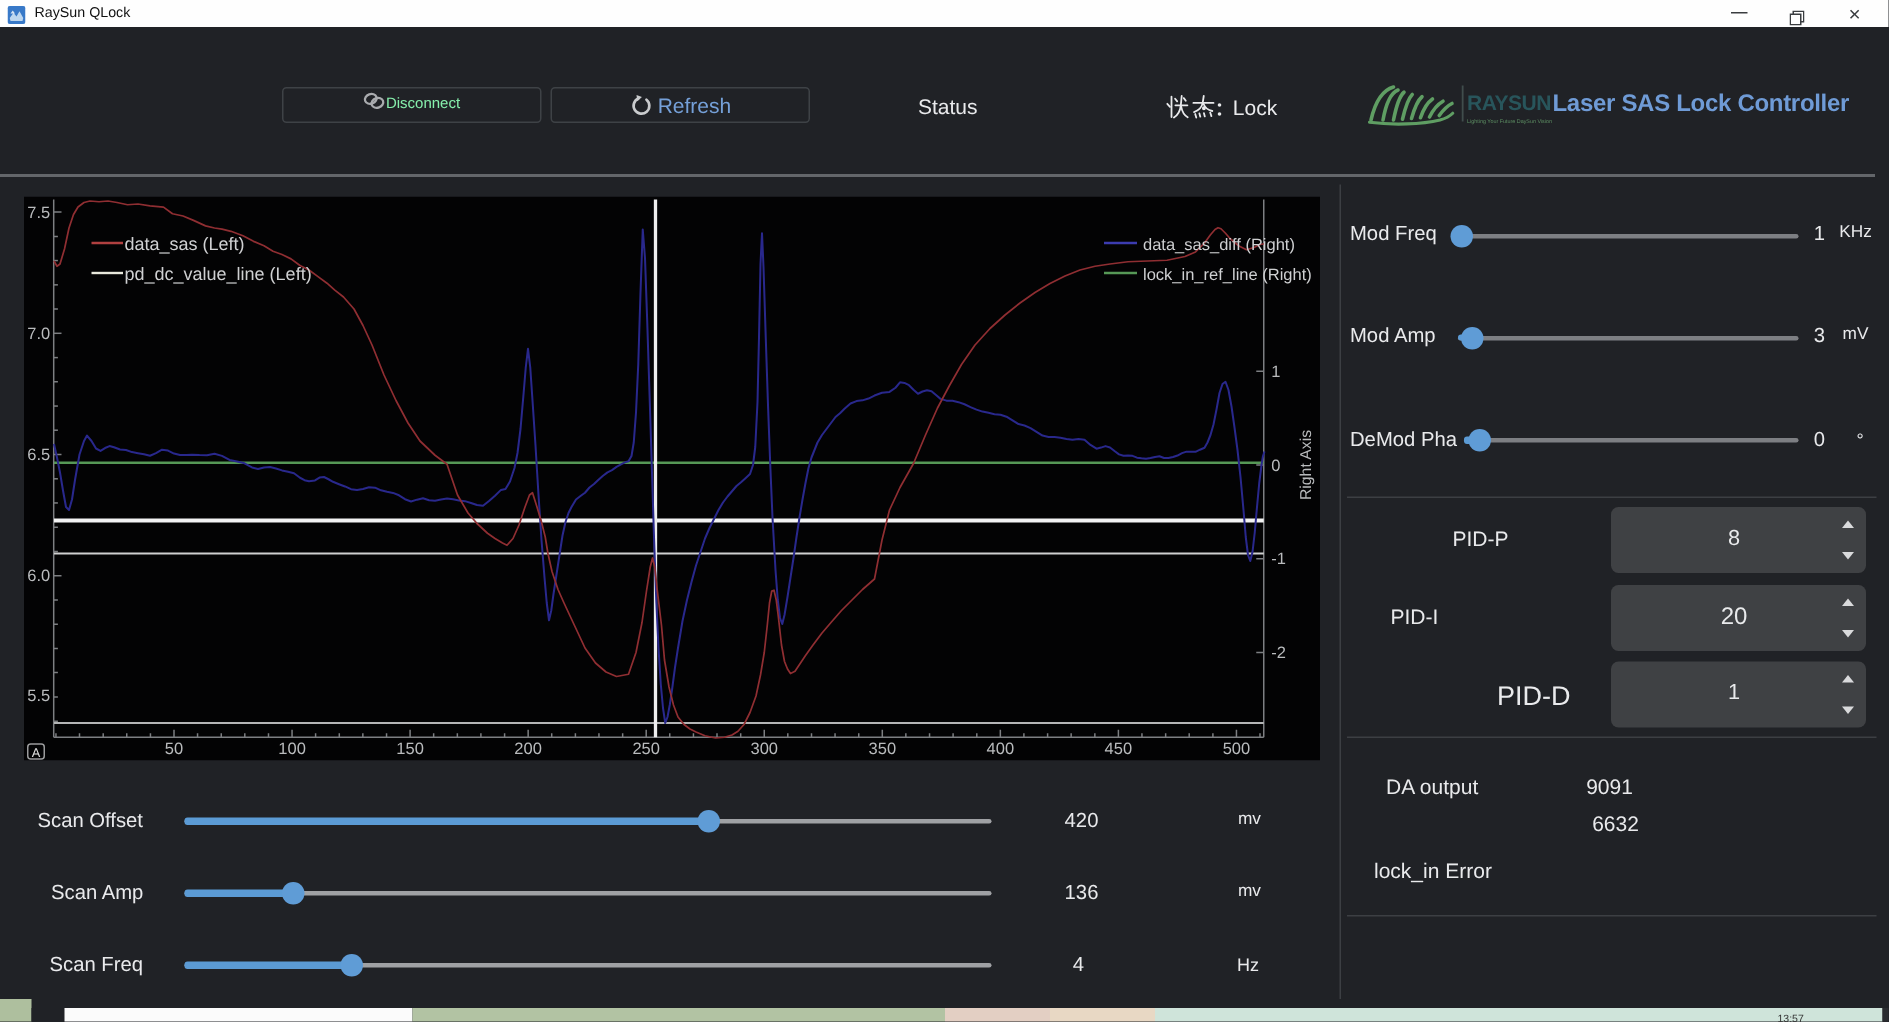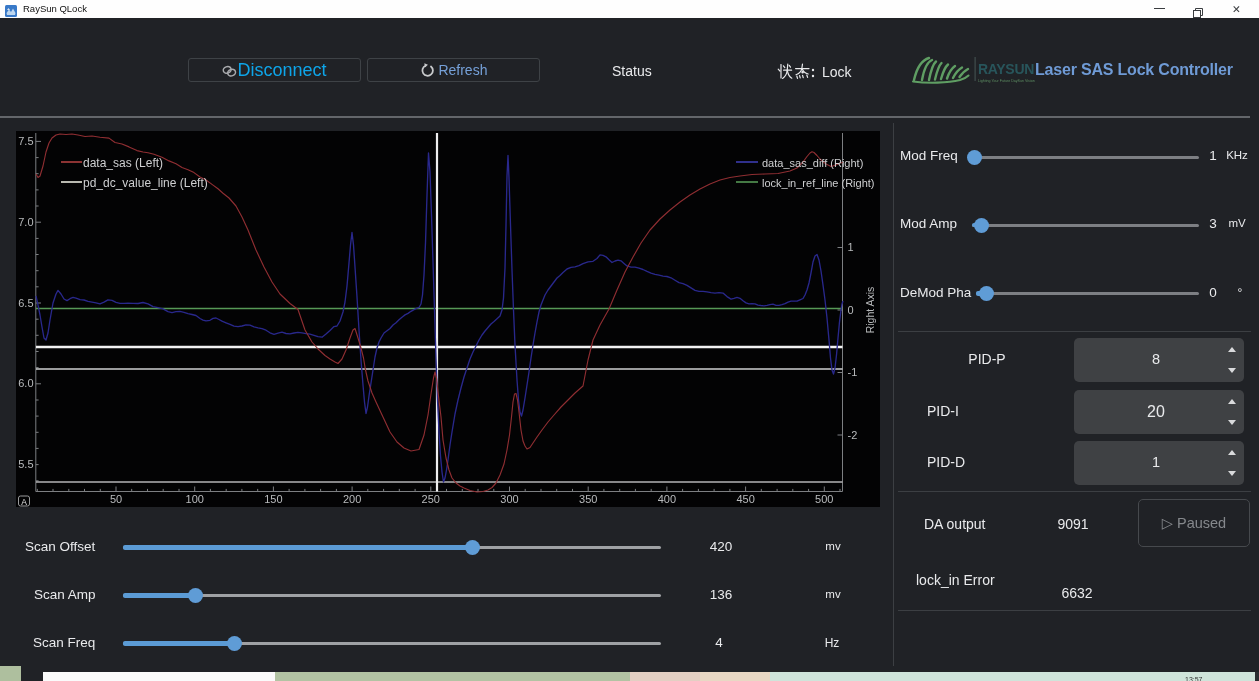--- a/index.html
+++ b/index.html
@@ -17,21 +17,21 @@
         </svg></div>
 <div class="abs" style="left:23px;top:3px;font-size:9.5px;color:#111">RaySun QLock</div>
 <div class="abs" style="left:1154px;top:8px;width:11px;height:1.4px;background:#3a3d40"></div>
 <div class="abs" style="left:1193px;top:4px"><svg width="10" height="10" viewBox="0 0 10 10" fill="none" stroke="#3a3d40" stroke-width="1">
           <rect x="0.5" y="2.5" width="7" height="7"></rect>
           <path d="M2.5,2.5 V0.5 H9.5 V7.5 H7.5"></path>
         </svg></div>
 <div class="abs" style="left:1232px;top:2.5px;font-size:10.5px;color:#3a3d40">✕</div>
 </div>
 
-<div class="abs" style="left:188px;top:58px;width:173px;height:24px;border:1px solid #3e4246;border-radius:3px;text-align:center;line-height:22px;font-size:18px;color:#0ea5e9"><svg width="15" height="13" viewBox="0 0 15 13" style="vertical-align:-2px">
+<div class="abs" style="left:188px;top:58px;width:173px;height:24px;border:1px solid #3e4246;border-radius:3px;text-align:center;line-height:22px;font-size:10px;color:#86efac"><svg width="15" height="13" viewBox="0 0 15 13" style="vertical-align:-2px">
         <g fill="none" stroke="#a9abae" stroke-width="1.5">
           <ellipse cx="5.2" cy="4.9" rx="4" ry="3.2" transform="rotate(-20 5.2 4.9)"></ellipse>
           <ellipse cx="9.6" cy="7.6" rx="4" ry="3.2" transform="rotate(-20 9.6 7.6)"></ellipse>
         </g>
       </svg>Disconnect</div>
 <div class="abs" style="left:367px;top:58px;width:173px;height:24px;border:1px solid #3e4246;border-radius:3px;text-align:center;line-height:22px;font-size:14px;color:#75a0d8"><svg width="15" height="15" viewBox="0 0 16 16" style="vertical-align:-2.5px">
         <path d="M5.9,2.9 A5.6,5.6 0 1 0 11.7,3.7" fill="none" stroke="#c9cbcd" stroke-width="1.9" stroke-linecap="round"></path>
         <path d="M4.6,0.3 L8.5,1.8 L5.2,4.8 Z" fill="#c9cbcd"></path>
       </svg> Refresh</div>
 <div class="lbl" style="left:612px;top:63px;font-size:14px">Status</div>
@@ -226,31 +226,30 @@
 <div class="lbl" style="left:927px;top:351.0px;width:120px;text-align:center;font-size:14px">PID-P</div>
     <div style="position:absolute;left:1074px;top:338px;width:170px;height:44px;background:#3f4144;border-radius:5px"></div>
     <div class="lbl" style="left:1074px;top:351.0px;width:164px;text-align:center;font-size:14.5px">8</div>
     <div style="position:absolute;left:1228px;top:347px;width:0;height:0;border-left:4.5px solid transparent;border-right:4.5px solid transparent;border-bottom:5.5px solid #d9dadc"></div>
     <div style="position:absolute;left:1228px;top:368px;width:0;height:0;border-left:4.5px solid transparent;border-right:4.5px solid transparent;border-top:5.5px solid #d9dadc"></div>
 <div class="lbl" style="left:927px;top:403.0px;width:120px;font-size:14px">PID-I</div>
     <div style="position:absolute;left:1074px;top:390px;width:170px;height:44px;background:#3f4144;border-radius:5px"></div>
     <div class="lbl" style="left:1074px;top:403.0px;width:164px;text-align:center;font-size:16px">20</div>
     <div style="position:absolute;left:1228px;top:399px;width:0;height:0;border-left:4.5px solid transparent;border-right:4.5px solid transparent;border-bottom:5.5px solid #d9dadc"></div>
     <div style="position:absolute;left:1228px;top:420px;width:0;height:0;border-left:4.5px solid transparent;border-right:4.5px solid transparent;border-top:5.5px solid #d9dadc"></div>
-<div class="lbl" style="left:927px;top:454.0px;width:120px;text-align:left;font-size:14px">PID-D</div>
+<div class="lbl" style="left:927px;top:454.0px;width:120px;text-align:right;font-size:18px">PID-D</div>
     <div style="position:absolute;left:1074px;top:441px;width:170px;height:44px;background:#3f4144;border-radius:5px"></div>
     <div class="lbl" style="left:1074px;top:454.0px;width:164px;text-align:center;font-size:14.5px">1</div>
     <div style="position:absolute;left:1228px;top:450px;width:0;height:0;border-left:4.5px solid transparent;border-right:4.5px solid transparent;border-bottom:5.5px solid #d9dadc"></div>
     <div style="position:absolute;left:1228px;top:471px;width:0;height:0;border-left:4.5px solid transparent;border-right:4.5px solid transparent;border-top:5.5px solid #d9dadc"></div>
 <div class="sep" style="left:898px;top:491px;width:353px"></div>
 <div class="lbl" style="left:924px;top:516px;font-size:14px">DA output</div>
 <div class="lbl" style="left:1043px;top:516px;width:60px;text-align:center;font-size:14px">9091</div>
-<div class="abs" style="left:1138px;top:499px;width:112px;height:48px;border:1px solid #46494d;border-radius:5px;text-align:center;line-height:46px;font-size:14.5px;color:#85888c">▷ Paused</div>
 <div class="lbl" style="left:916px;top:572px;font-size:14px">lock_in Error</div>
-<div class="lbl" style="left:1047px;top:585px;width:60px;text-align:center;font-size:14px">6632</div>
+<div class="lbl" style="left:1047px;top:541px;width:60px;text-align:center;font-size:14px">6632</div>
 <div class="sep" style="left:898px;top:610px;width:353px"></div>
 <div class="lbl" style="left:25px;top:538.5px">Scan Offset</div>
     <div style="position:absolute;left:123px;top:545.8px;width:538px;height:3.4px;background:#9fa1a4;border-radius:2px"></div>
     <div style="position:absolute;left:123px;top:545.4px;width:349px;height:4.2px;background:#5b9bd5;border-radius:2px"></div>
     <div style="position:absolute;left:464.5px;top:540.0px;width:15px;height:15px;border-radius:50%;background:#5f9cd6"></div>
     <div class="lbl" style="left:681px;top:538.5px;width:80px;text-align:center">420</div>
     <div class="lbl" style="left:803px;top:539.5px;width:60px;text-align:center;font-size:11.5px">mv</div>
     <div class="lbl" style="left:34px;top:586.5px">Scan Amp</div>
     <div style="position:absolute;left:123px;top:593.8px;width:538px;height:3.4px;background:#9fa1a4;border-radius:2px"></div>
     <div style="position:absolute;left:123px;top:593.4px;width:72px;height:4.2px;background:#5b9bd5;border-radius:2px"></div>

